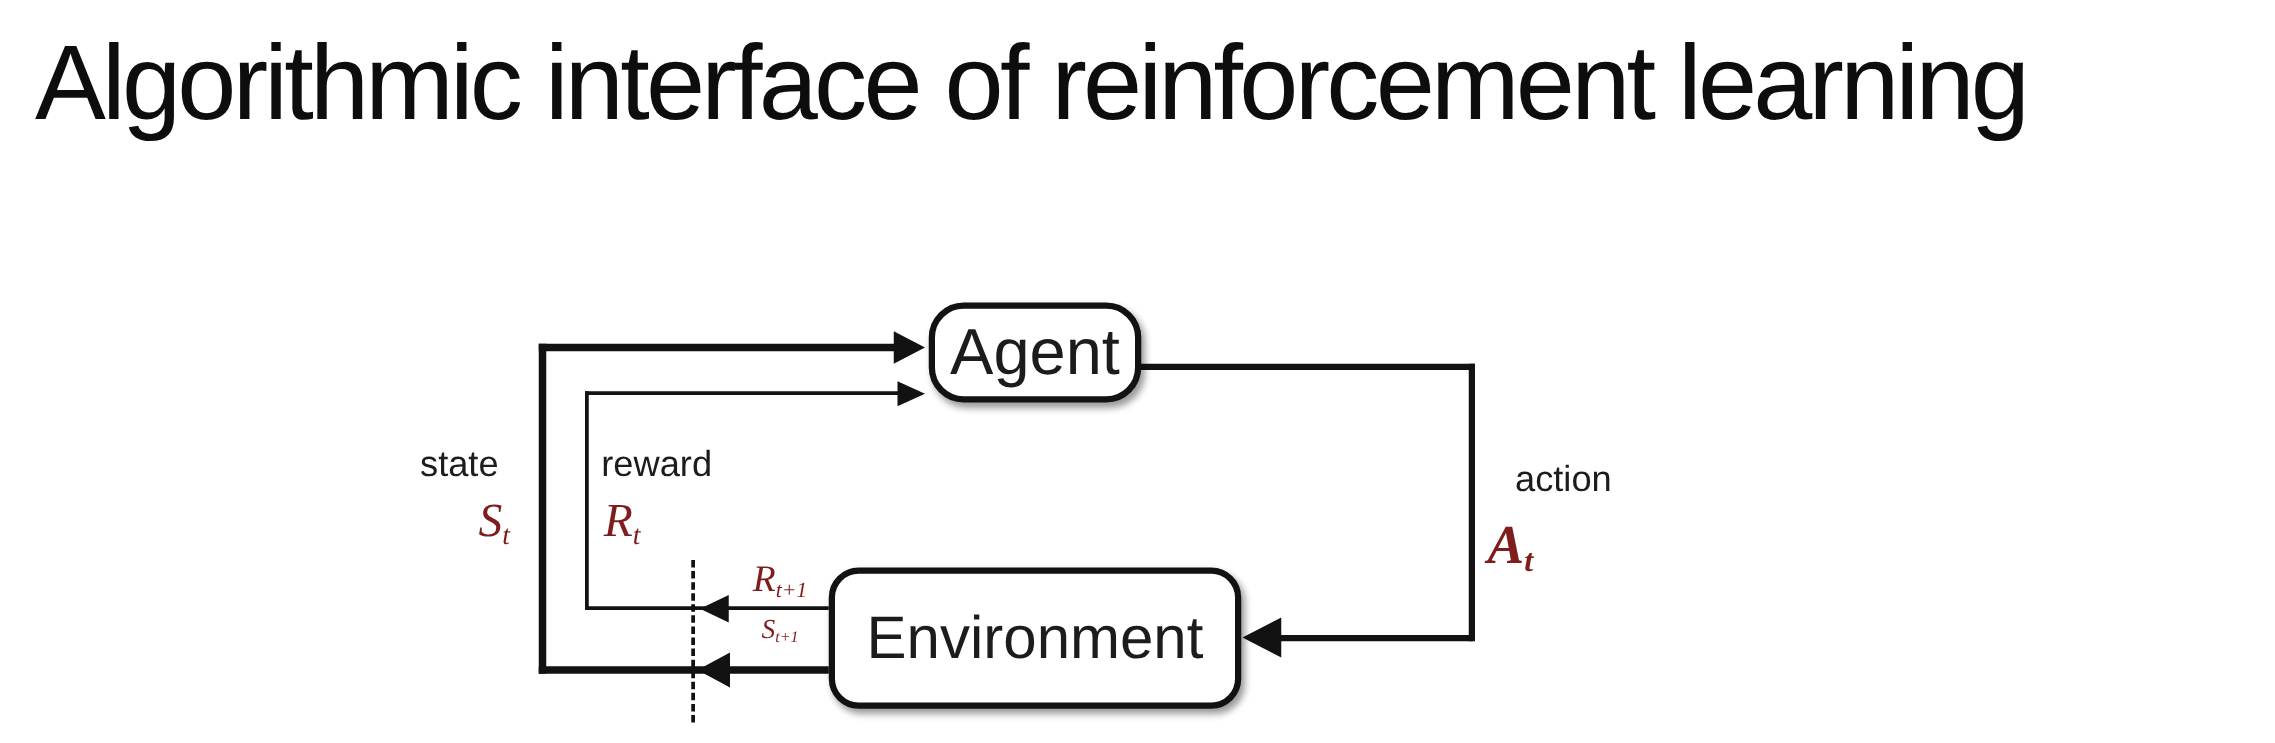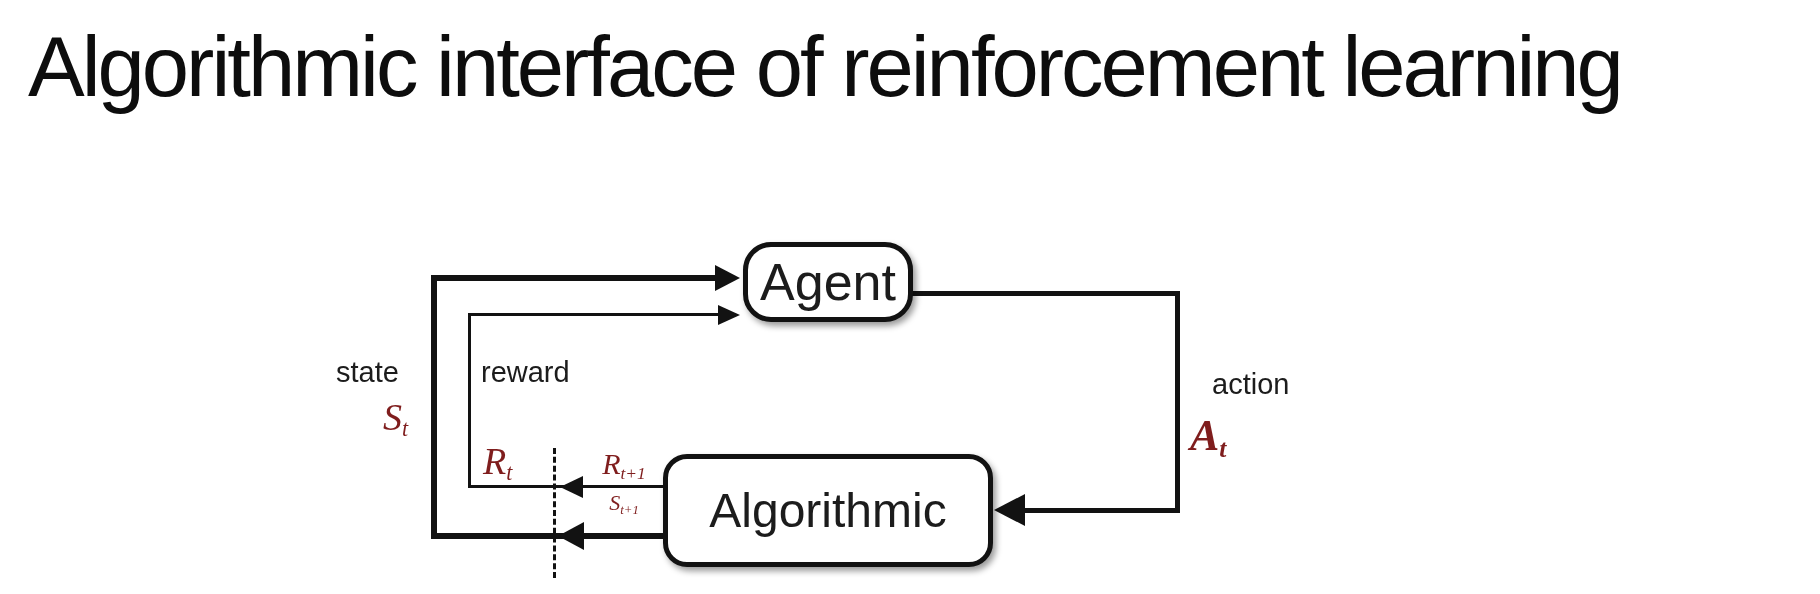--- a/index.html
+++ b/index.html
@@ -59,21 +59,21 @@
   
   .a-state-agent{left:715px;top:265px;}
   .a-reward-agent{left:718px;top:305px;}
   .a-reward-back{left:560px;top:476px;}
   .a-state-back{left:558px;top:522px;}
   .a-action-env{left:994px;top:494px;}
   
   .lbl-state{left:336px;top:358px;width:86px;text-align:left;}
   .sym-state{left:336px;top:398px;width:72px;text-align:right;font-size:38px;}
   .lbl-reward{left:481px;top:358px;}
-  .sym-reward{left:483px;top:398px;font-size:38px;margin-top:44px;}
+  .sym-reward{left:483px;top:398px;font-size:38px;}
   .lbl-action{left:1212px;top:370px;}
   .sym-action{left:1190px;top:414px;font-size:44px;font-weight:bold;}
   .sym-next-reward{left:583px;top:449px;width:82px;text-align:center;font-size:30px;}
   .sym-next-state{left:583px;top:492px;width:82px;text-align:center;font-size:22px;}
 </style>
 </head>
 <body>
 
 <div class="slide">
 
@@ -98,21 +98,21 @@
     <div class="arr r-lg a-state-agent"></div>
     <div class="arr r-sm a-reward-agent"></div>
     <div class="arr l-sm a-reward-back"></div>
     <div class="arr l-lg a-state-back"></div>
     <div class="arr l-xl a-action-env"></div>
 
     <div class="node agent">
       <span>Agent</span>
     </div>
     <div class="node environment">
-      <span>Algorithmic</span>
+      <span>Environment</span>
     </div>
 
     <div class="word lbl-state">state</div>
     <div class="math sym-state"><span>S</span><sub>t</sub></div>
 
     <div class="word lbl-reward">reward</div>
     <div class="math sym-reward"><span>R</span><sub>t</sub></div>
 
     <div class="word lbl-action">action</div>
     <div class="math sym-action"><span>A</span><sub>t</sub></div>

